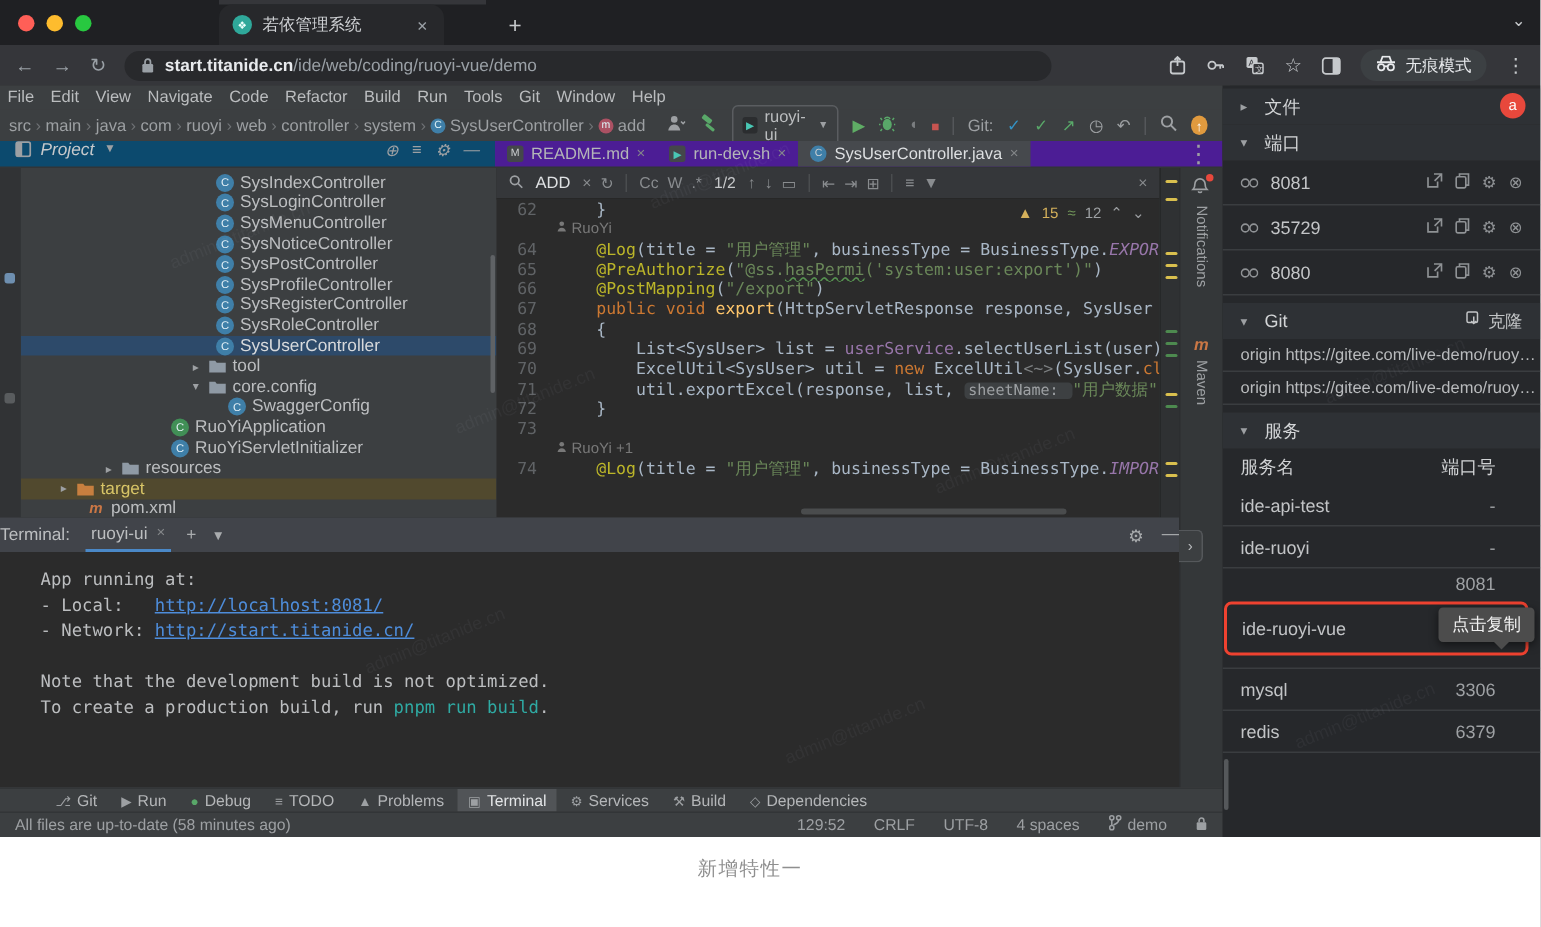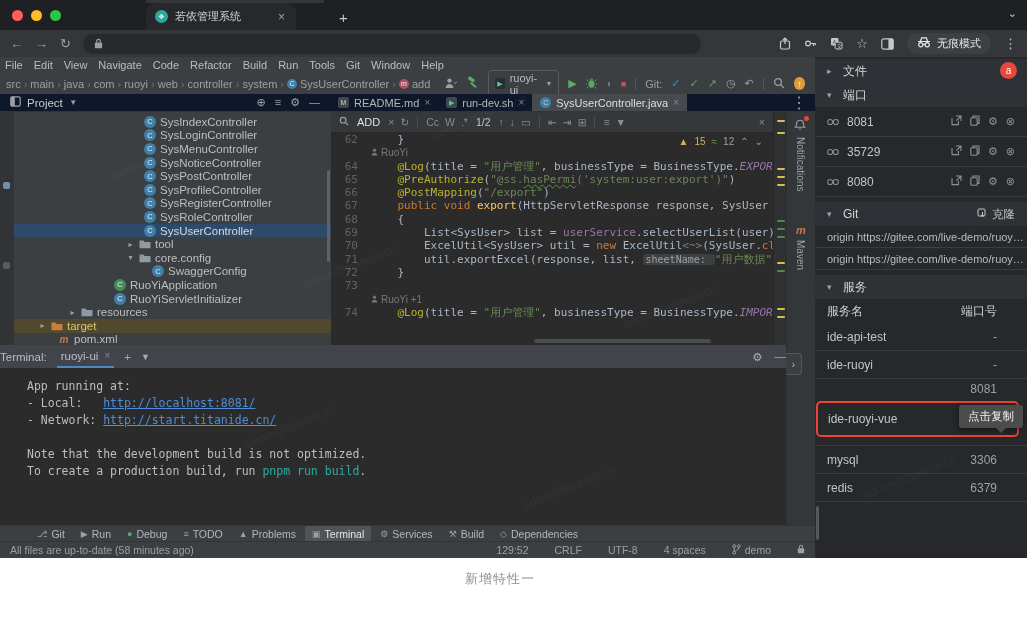--- a/index.html
+++ b/index.html
@@ -47,24 +47,24 @@
   .crumb-seg{display:flex;align-items:center;gap:3px;}
   .crumb-sep{margin:0 3px;color:#6f7275;}
   .mini-ic{width:10px;height:10px;border-radius:50%;display:inline-flex;align-items:center;justify-content:center;
            font-size:7px;color:#dff3f8;}
   .rtools{margin-left:14px;display:flex;align-items:center;gap:9px;}
   .runpill{display:flex;align-items:center;gap:5px;border:1px solid #5a5d60;border-radius:4px;
            padding:1px 6px;color:#bbbdbf;}
   .runpill .sq{width:11px;height:11px;border-radius:2px;background:#2b2d2f;color:#49c7b4;font-size:7px;
                display:flex;align-items:center;justify-content:center;}
   .hdrrow{position:absolute;left:0;top:37px;width:815px;height:18px;display:flex;}
-  .projhdr{width:330px;background:#0f172a;display:flex;align-items:center;gap:6px;padding-left:10px;
-           box-sizing:border-box;font-size:11.5px;color:#c7c9cb;border-bottom:1px solid #323537;}
+  .projhdr{width:330px;background:#0c4a6e;display:flex;align-items:flex-start;gap:6px;padding-left:10px;
+           box-sizing:border-box;font-size:11.5px;color:#c7c9cb;border-bottom:1px solid #323537;font-style:italic;}
   .projhdr .hic{margin-left:auto;display:flex;gap:9px;color:#9da0a3;font-size:11px;padding-right:10px;}
-  .tabsarea{flex:1;background:#0f172a;display:flex;align-items:stretch;border-bottom:1px solid #323537;}
+  .tabsarea{flex:1;background:#4c1d95;display:flex;align-items:stretch;border-bottom:1px solid #323537;}
   .etab{display:flex;align-items:center;gap:5px;padding:0 8px;font-size:11px;color:#b4b6b8;}
   .etab.active{background:#46494d;color:#dddfe1;}
   .etab .x{color:#84878a;font-size:10px;}
   .eic{width:11px;height:11px;border-radius:2px;background:#44474a;color:#cdd0d2;font-size:7px;
        display:flex;align-items:center;justify-content:center;flex:0 0 11px;}
   .eic.cls{border-radius:50%;background:#3f7fa8;}
   .tabsarea .more{margin-left:auto;color:#9da0a3;padding-right:8px;display:flex;align-items:center;}
 
   
   .mainrow{position:absolute;left:0;top:55px;width:815px;height:233px;display:flex;}
@@ -124,21 +124,21 @@
   .tl-cmd{color:#2faaa3;}
 
   
   .bbar{position:absolute;left:0;top:468px;width:815px;height:16px;background:#3c3f41;border-top:1px solid #323537;
         display:flex;align-items:center;gap:2px;padding-left:30px;font-size:10.5px;color:#b4b6b8;}
   .twb{display:flex;align-items:center;gap:4px;padding:0 7px;height:16px;}
   .twb.active{background:#515457;color:#e2e4e6;}
   .twb .gi{font-size:9px;color:#9da0a3;}
   .statusbar{position:absolute;left:0;top:484px;width:815px;height:17px;background:#3c3f41;border-top:1px solid #323537;
              display:flex;align-items:center;font-size:10.5px;color:#9da0a3;padding:0 10px;box-sizing:border-box;}
-  .statusbar .right{margin-left:auto;display:flex;gap:26px;align-items:center;}
+  .statusbar .right{margin-left:auto;display:flex;gap:19px;align-items:center;}
 
   
   .rpanel{position:absolute;left:815px;top:0;width:212px;height:501px;background:#26282b;overflow:hidden;}
   .sechdr{height:24px;display:flex;align-items:center;gap:7px;background:#2e3135;color:#d3d5d7;
           font-size:12px;padding:0 12px;position:relative;}
   .sechdr .chv{color:#9da0a3;font-size:9px;width:9px;}
   .badge{position:absolute;right:10px;top:3px;width:17px;height:17px;border-radius:50%;background:#e8483c;
          color:#fff;font-size:10px;display:flex;align-items:center;justify-content:center;}
   .portrow{height:29px;display:flex;align-items:center;gap:8px;padding:0 12px;color:#c3c5c7;font-size:12px;
            border-bottom:1px solid #3a3d40;}
@@ -192,20 +192,21 @@
       <span class="navbtn">←</span>
       <span class="navbtn">→</span>
       <span class="navbtn">↻</span>
       <div class="omnibox">
         <span class="bicon">
             <svg width="9" height="11" viewBox="0 0 10 12">
               <rect x="1" y="5" width="8" height="6.4" rx="1" fill="#9aa0a6"></rect>
               <path d="M3 5V3.4a2 2 0 014 0V5" stroke="#9aa0a6" fill="none" stroke-width="1.3"></path>
             </svg>
           </span>
+        <span><span class="host">start.titanide.cn</span><span class="path">/ide/web/coding/ruoyi-vue/demo</span></span>
       </div>
       <div class="bicons">
         <span class="bicon">
             <svg width="12" height="13" viewBox="0 0 12 13">
               <rect x="1.5" y="4" width="9" height="8" rx="1.5" fill="none" stroke="#c6c9cc" stroke-width="1.2"></rect>
               <path d="M6 7V1M4 3l2-2 2 2" stroke="#c6c9cc" stroke-width="1.2" fill="none"></path>
             </svg>
           </span>
         <span class="bicon">
             <svg width="13" height="13" viewBox="0 0 13 13">

